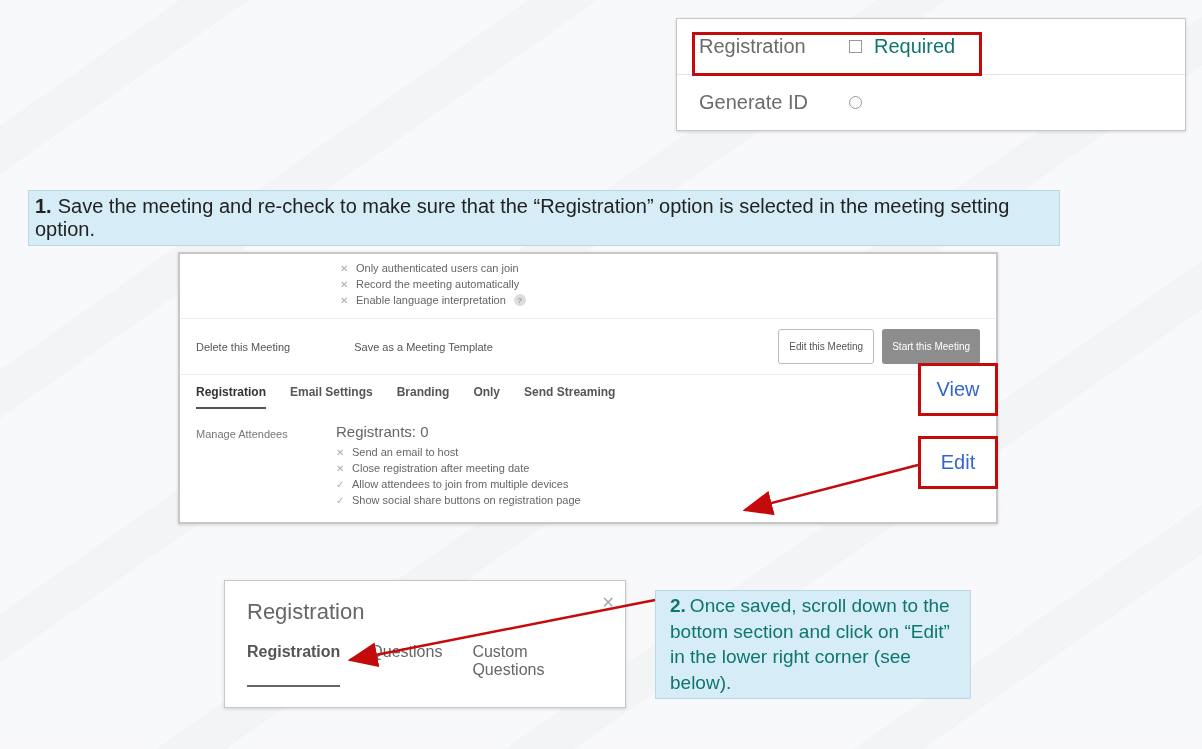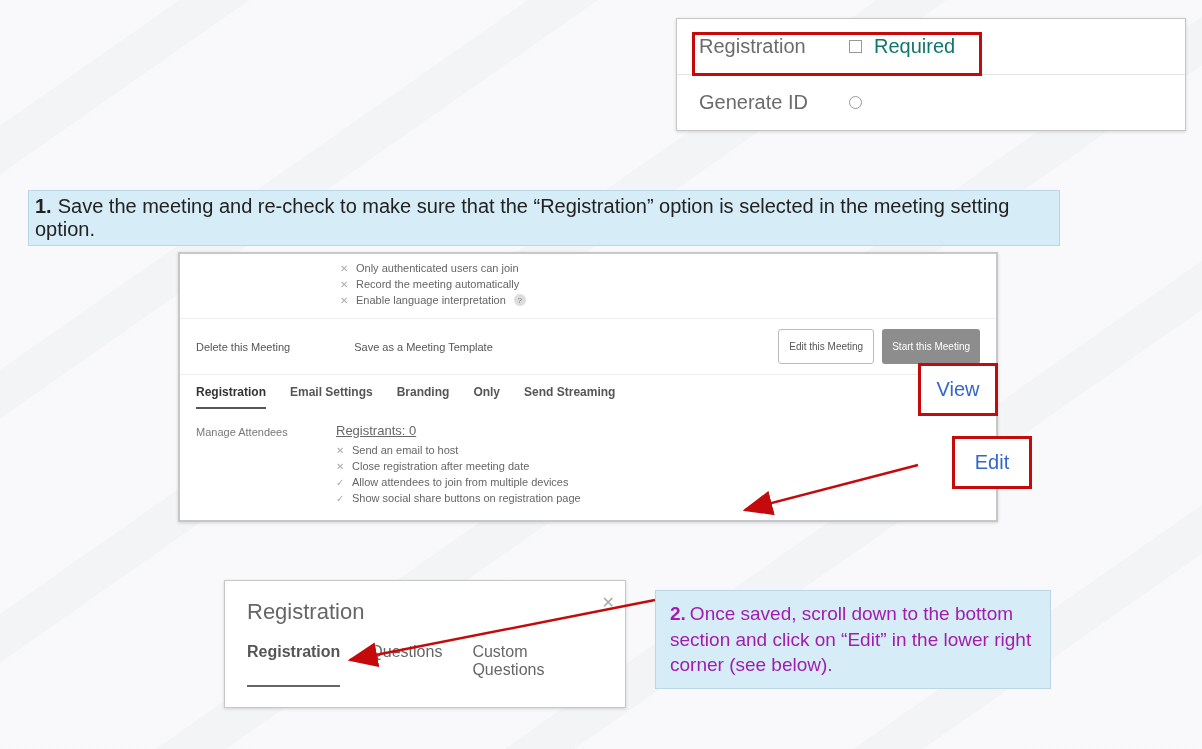--- a/index.html
+++ b/index.html
@@ -110,34 +110,34 @@
     display:flex; gap:24px;
     padding:10px 16px 0 16px;
     border-top:1px solid #eee;
     font-size:12px; color:#555;
   }
   .tab { padding-bottom:8px; font-weight:600; }
   .tab.active { border-bottom:2px solid #555; color:#333; }
   .detail-block { padding:10px 16px 14px 16px; }
   .detail-row { display:flex; padding:4px 0; align-items:flex-end; }
   .detail-label { width:140px; color:#777; font-size:11px; }
-  .detail-val { color:#666; font-size:13px;text-decoration:underline; }
+  .detail-val { color:#666; font-size:15px; }
   .sub-list .opt-item { font-size:11px; }
 
   
   .link-box {
     position:absolute;
     width:80px; height:53px;
     border:3px solid #c40a0a;
     display:flex; align-items:center; justify-content:center;
     font-size:20px; color:#3366cc;
     background:#fff;
   }
   #view-box { left:918px; top:363px; }
-  #edit-box { left:952px; top:436px; }
+  #edit-box { left:918px; top:436px; }
 
   
   .modal {
     position:absolute;
     left:224px; top:580px;
     width:402px;
     background:#fff;
     border:1px solid #c7c7c7;
     box-shadow:0 1px 3px rgba(0,0,0,.15);
     padding:18px 22px 20px 22px;
@@ -151,26 +151,26 @@
     font-size:22px; font-weight:400; color:#666;
   }
   .modal .mtabs { display:flex; gap:30px; font-size:16px; color:#666; }
   .modal .mtab { padding-bottom:8px; }
   .modal .mtab.active { border-bottom:2px solid #666; color:#555; font-weight:600; }
 
   
   .step2 {
     position:absolute;
     left:655px; top:590px;
-    width:396px;
-    padding:10px 14px;
+    width:316px;
+    padding:2px 14px;
     background:#d6ecf6;
     border:1px solid #b9d7e6;
     font-size:19px;
-    color:#a21caf;
+    color:#0f766e;
     line-height:1.35;
   }
   .step2 b { font-weight:700; margin-right:4px; }
 
   
   svg.arrows {
     position:absolute; inset:0;
     width:1202px; height:749px;
     pointer-events:none;
   }

